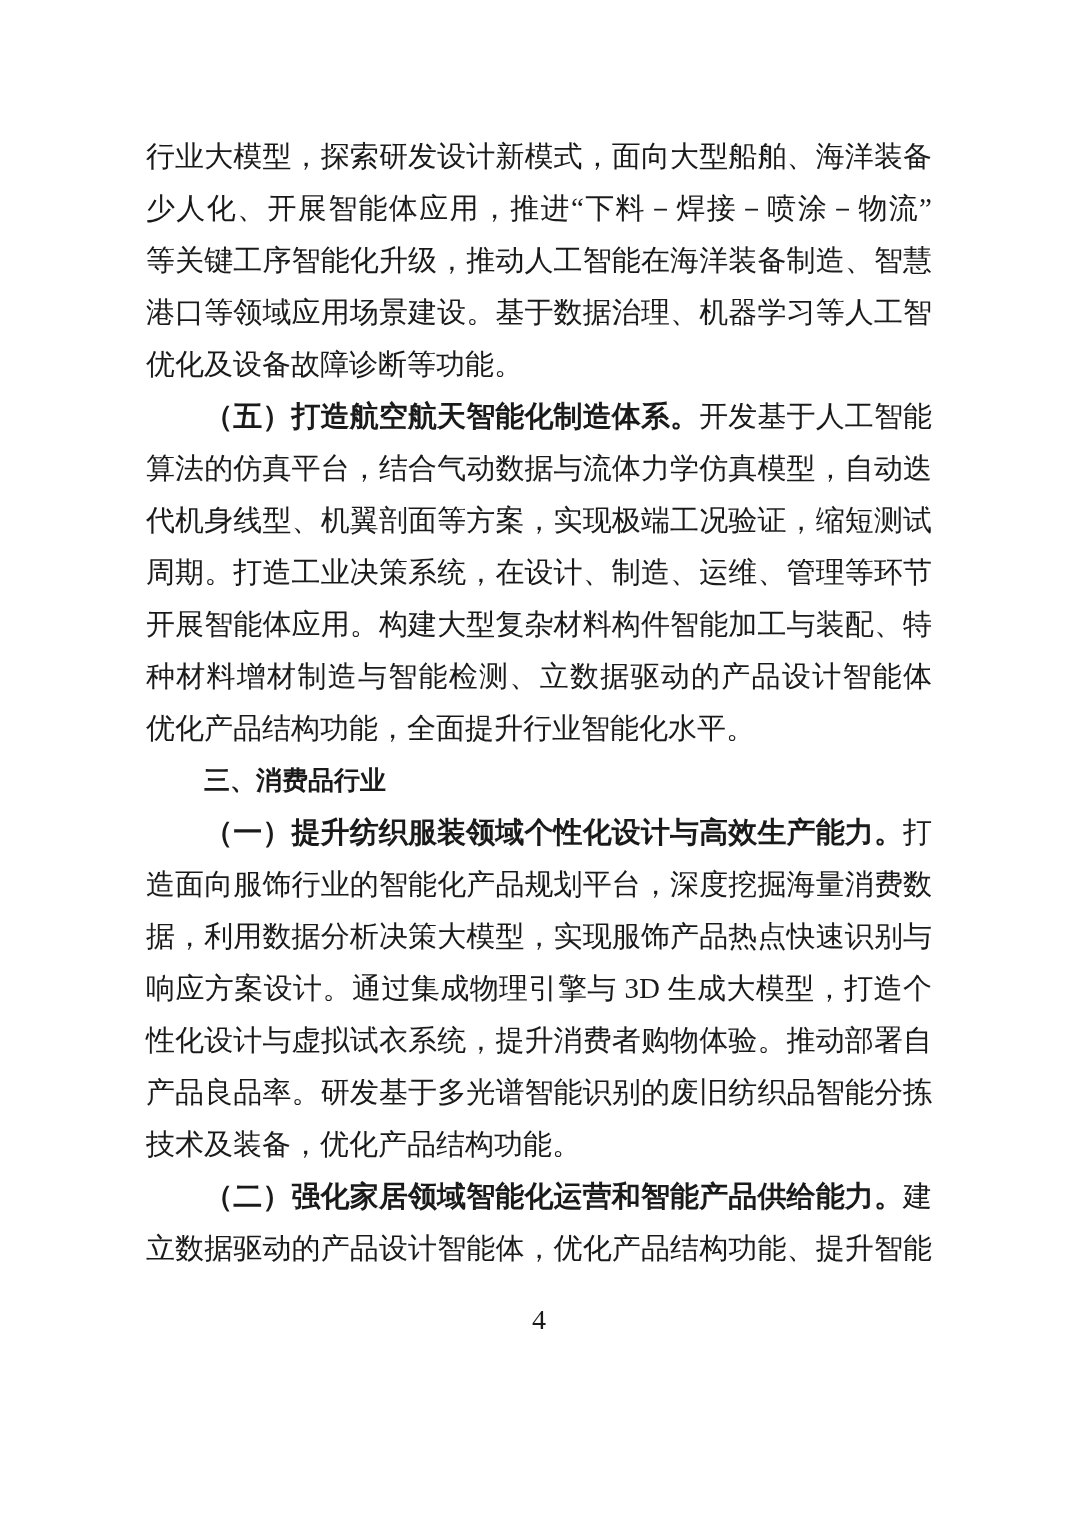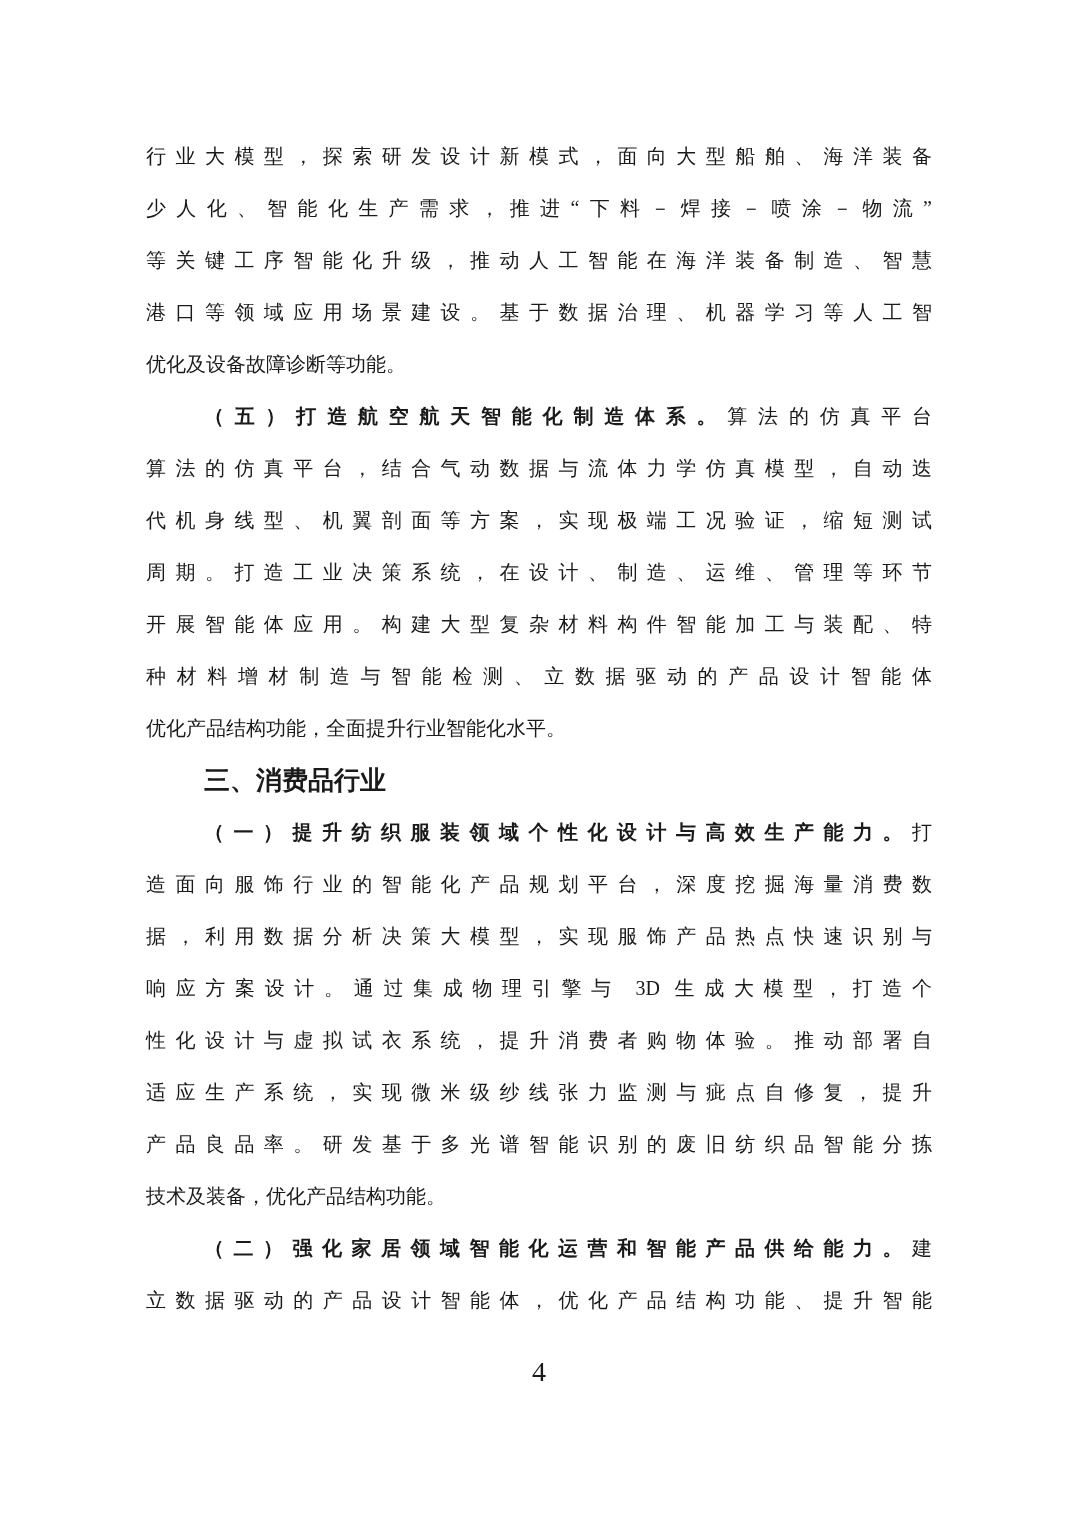--- a/index.html
+++ b/index.html
@@ -13,21 +13,21 @@
     overflow: hidden;
     color: #1a1a1a;
     font-family: "Liberation Serif", "DejaVu Serif", serif;
   }
   .doc {
     padding: 130px 142px 0 146px;
   }
   .line {
     height: 52px;
     line-height: 52px;
-    font-size: 20px;
+    font-size: 29px;
     text-align: justify;
     text-align-last: justify;
     white-space: nowrap;
   }
   .line.end {
     text-align-last: left;
   }
   .line.ind {
     padding-left: 58px;
   }
@@ -47,41 +47,40 @@
     font-size: 28px;
     text-align: center;
   }
 </style>
 </head>
 <body>
 
 <div class="doc">
 
   <div class="line"><span class="lead"></span><span>行业大模型，探索研发设计新模式，面向大型船舶、海洋装备</span></div>
-  <div class="line"><span class="lead"></span><span>少人化、智能化生产需求，推进“下料－焊接－喷涂－物流”</span></div>
+  <div class="line"><span class="lead"></span><span>少人化、开展智能体应用，推进“下料－焊接－喷涂－物流”</span></div>
   <div class="line"><span class="lead"></span><span>等关键工序智能化升级，推动人工智能在海洋装备制造、智慧</span></div>
   <div class="line"><span class="lead"></span><span>港口等领域应用场景建设。基于数据治理、机器学习等人工智</span></div>
   <div class="line end"><span class="lead"></span><span>优化及设备故障诊断等功能。</span></div>
 
-  <div class="line ind"><span class="lead">（五）打造航空航天智能化制造体系。</span><span>算法的仿真平台</span></div>
+  <div class="line ind"><span class="lead">（五）打造航空航天智能化制造体系。</span><span>开发基于人工智能</span></div>
   <div class="line"><span class="lead"></span><span>算法的仿真平台，结合气动数据与流体力学仿真模型，自动迭</span></div>
   <div class="line"><span class="lead"></span><span>代机身线型、机翼剖面等方案，实现极端工况验证，缩短测试</span></div>
   <div class="line"><span class="lead"></span><span>周期。打造工业决策系统，在设计、制造、运维、管理等环节</span></div>
   <div class="line"><span class="lead"></span><span>开展智能体应用。构建大型复杂材料构件智能加工与装配、特</span></div>
   <div class="line"><span class="lead"></span><span>种材料增材制造与智能检测、立数据驱动的产品设计智能体</span></div>
   <div class="line end"><span class="lead"></span><span>优化产品结构功能，全面提升行业智能化水平。</span></div>
 
   <div class="line heading ind"><span>三、消费品行业</span></div>
 
   <div class="line ind"><span class="lead">（一）提升纺织服装领域个性化设计与高效生产能力。</span><span>打</span></div>
   <div class="line"><span class="lead"></span><span>造面向服饰行业的智能化产品规划平台，深度挖掘海量消费数</span></div>
   <div class="line"><span class="lead"></span><span>据，利用数据分析决策大模型，实现服饰产品热点快速识别与</span></div>
   <div class="line"><span class="lead"></span><span>响应方案设计。通过集成物理引擎与 3D 生成大模型，打造个</span></div>
   <div class="line"><span class="lead"></span><span>性化设计与虚拟试衣系统，提升消费者购物体验。推动部署自</span></div>
-  <div class="line"><span class="lead"></span><span>适应生产系统，实现微米级纱线张力监测与疵点自修复，提升</span></div>
   <div class="line"><span class="lead"></span><span>产品良品率。研发基于多光谱智能识别的废旧纺织品智能分拣</span></div>
   <div class="line end"><span class="lead"></span><span>技术及装备，优化产品结构功能。</span></div>
 
   <div class="line ind"><span class="lead">（二）强化家居领域智能化运营和智能产品供给能力。</span><span>建</span></div>
   <div class="line"><span class="lead"></span><span>立数据驱动的产品设计智能体，优化产品结构功能、提升智能</span></div>
 
   <div class="pnum">4</div>
 
 </div>
 

